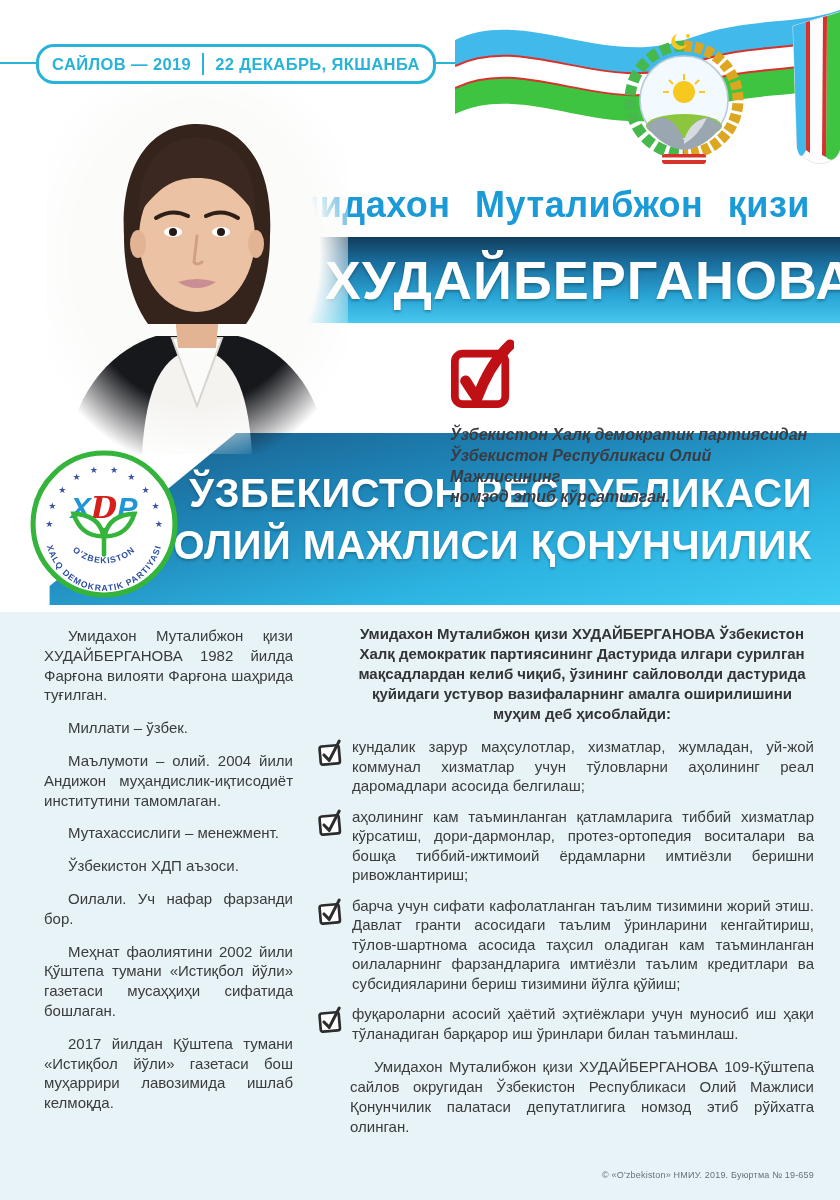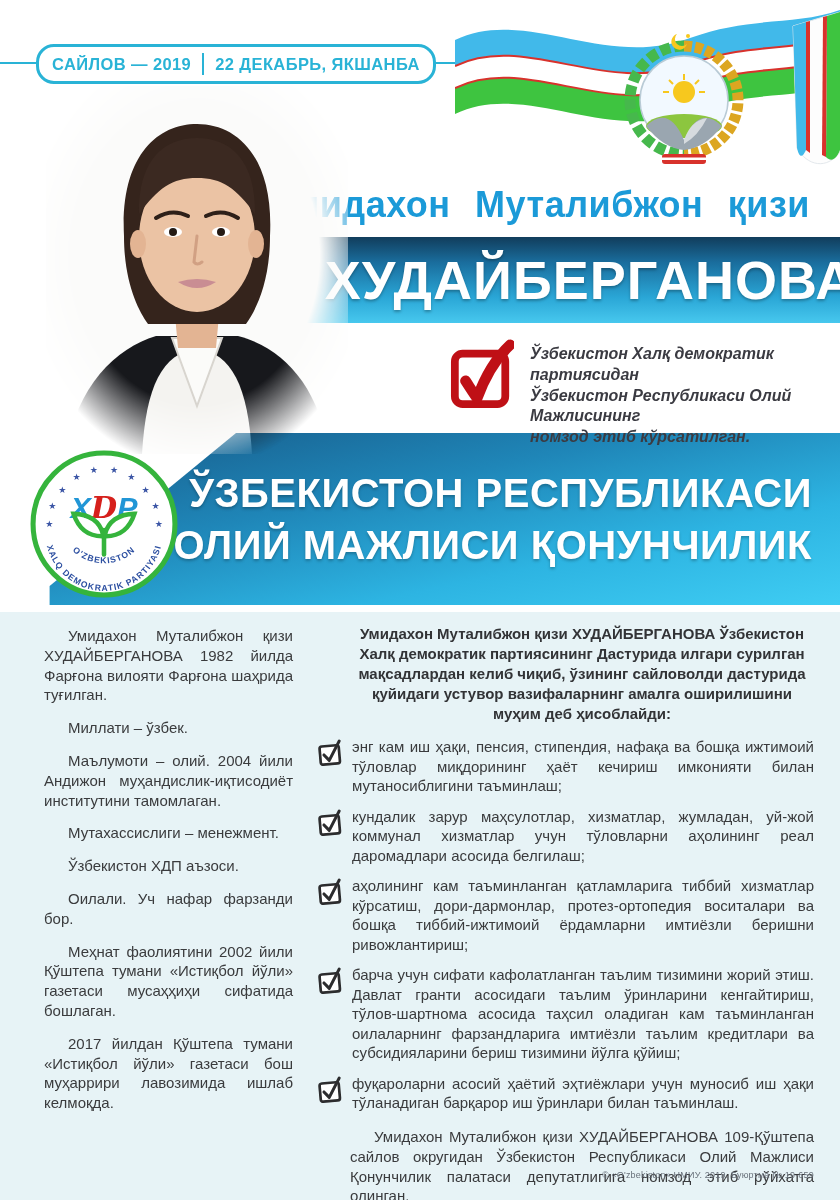--- a/index.html
+++ b/index.html
@@ -23,21 +23,21 @@
   .first-line{position:absolute;top:184px;left:200px;right:30px;text-align:right;z-index:4;
               font-size:36px;font-weight:700;color:#1b9ad8;word-spacing:14px;letter-spacing:.5px;}
   .name-banner{position:absolute;top:237px;left:244px;right:0;height:86px;z-index:3;
                border-radius:16px 0 0 16px;
                background:linear-gradient(180deg,#113d5c 0%,#1a6e9e 30%,#2aa6d6 70%,#47c8ee 100%);
                display:flex;align-items:center;justify-content:center;padding-left:96px;}
   .name-banner span{font-size:54px;font-weight:700;color:#fff;letter-spacing:1px;
                     text-shadow:0 2px 3px rgba(0,0,0,.28);white-space:nowrap;}
 
   
-  .nom{position:absolute;top:338px;left:450px;right:24px;display:flex;gap:16px;z-index:4;}
+  .nom{position:absolute;top:338px;left:450px;right:24px;display:flex;gap:7px;z-index:4;flex-direction:column;}
   .nom .box{flex:none;width:64px;height:74px;}
   .nom-text{font-size:16px;font-weight:700;font-style:italic;color:#3b3b42;line-height:1.3;padding-top:6px;}
 
   
   .main-banner{position:absolute;top:433px;left:40px;right:0;height:172px;z-index:2;
       background:linear-gradient(168deg,#175a88 0%,#1f86b8 38%,#2db4e2 70%,#3fcdf3 100%);
       clip-path:polygon(24.5% 0,100% 0,100% 100%,1.2% 100%,1.2% 89%,24.5% 0);
       display:flex;flex-direction:column;justify-content:center;align-items:flex-end;
       padding-right:28px;box-sizing:border-box;}
   .main-banner div{font-size:40px;font-weight:700;color:#fff;line-height:1.3;letter-spacing:.5px;
@@ -216,27 +216,20 @@
     </div>
 
     <div class="program">
       <div class="intro">Умидахон Муталибжон қизи ХУДАЙБЕРГАНОВА Ўзбекистон Халқ демократик партиясининг Дастурида илгари сурилган мақсадлардан келиб чиқиб, ўзининг сайловолди дастурида қуйидаги устувор вазифаларнинг амалга оширилишини муҳим деб ҳисоблайди:</div>
 
       <div class="item">
         <svg class="chk" viewBox="0 0 26 28">
           <rect x="2" y="7" width="20" height="19" rx="2.5" fill="#fff" stroke="#2c2c2e" stroke-width="2.8"></rect>
           <path d="M6,16 L11,22 L23,3" fill="none" stroke="#2c2c2e" stroke-width="3.2" stroke-linecap="round" stroke-linejoin="round"></path>
         </svg>
-        <p>энг кам иш ҳақи, пенсия, стипендия, нафақа ва бошқа ижтимоий тўловлар миқдорининг ҳаёт кечириш имконияти билан мутаносиблигини таъминлаш;</p>
-      </div>
-      <div class="item">
-        <svg class="chk" viewBox="0 0 26 28">
-          <rect x="2" y="7" width="20" height="19" rx="2.5" fill="#fff" stroke="#2c2c2e" stroke-width="2.8"></rect>
-          <path d="M6,16 L11,22 L23,3" fill="none" stroke="#2c2c2e" stroke-width="3.2" stroke-linecap="round" stroke-linejoin="round"></path>
-        </svg>
         <p>кундалик зарур маҳсулотлар, хизматлар, жумладан, уй-жой коммунал хизматлар учун тўловларни аҳолининг реал даромадлари асосида белгилаш;</p>
       </div>
       <div class="item">
         <svg class="chk" viewBox="0 0 26 28">
           <rect x="2" y="7" width="20" height="19" rx="2.5" fill="#fff" stroke="#2c2c2e" stroke-width="2.8"></rect>
           <path d="M6,16 L11,22 L23,3" fill="none" stroke="#2c2c2e" stroke-width="3.2" stroke-linecap="round" stroke-linejoin="round"></path>
         </svg>
         <p>аҳолининг кам таъминланган қатламларига тиббий хизматлар кўрсатиш, дори-дармонлар, протез-ортопедия воситалари ва бошқа тиббий-ижтимоий ёрдамларни имтиёзли беришни ривожлантириш;</p>
       </div>
       <div class="item">

